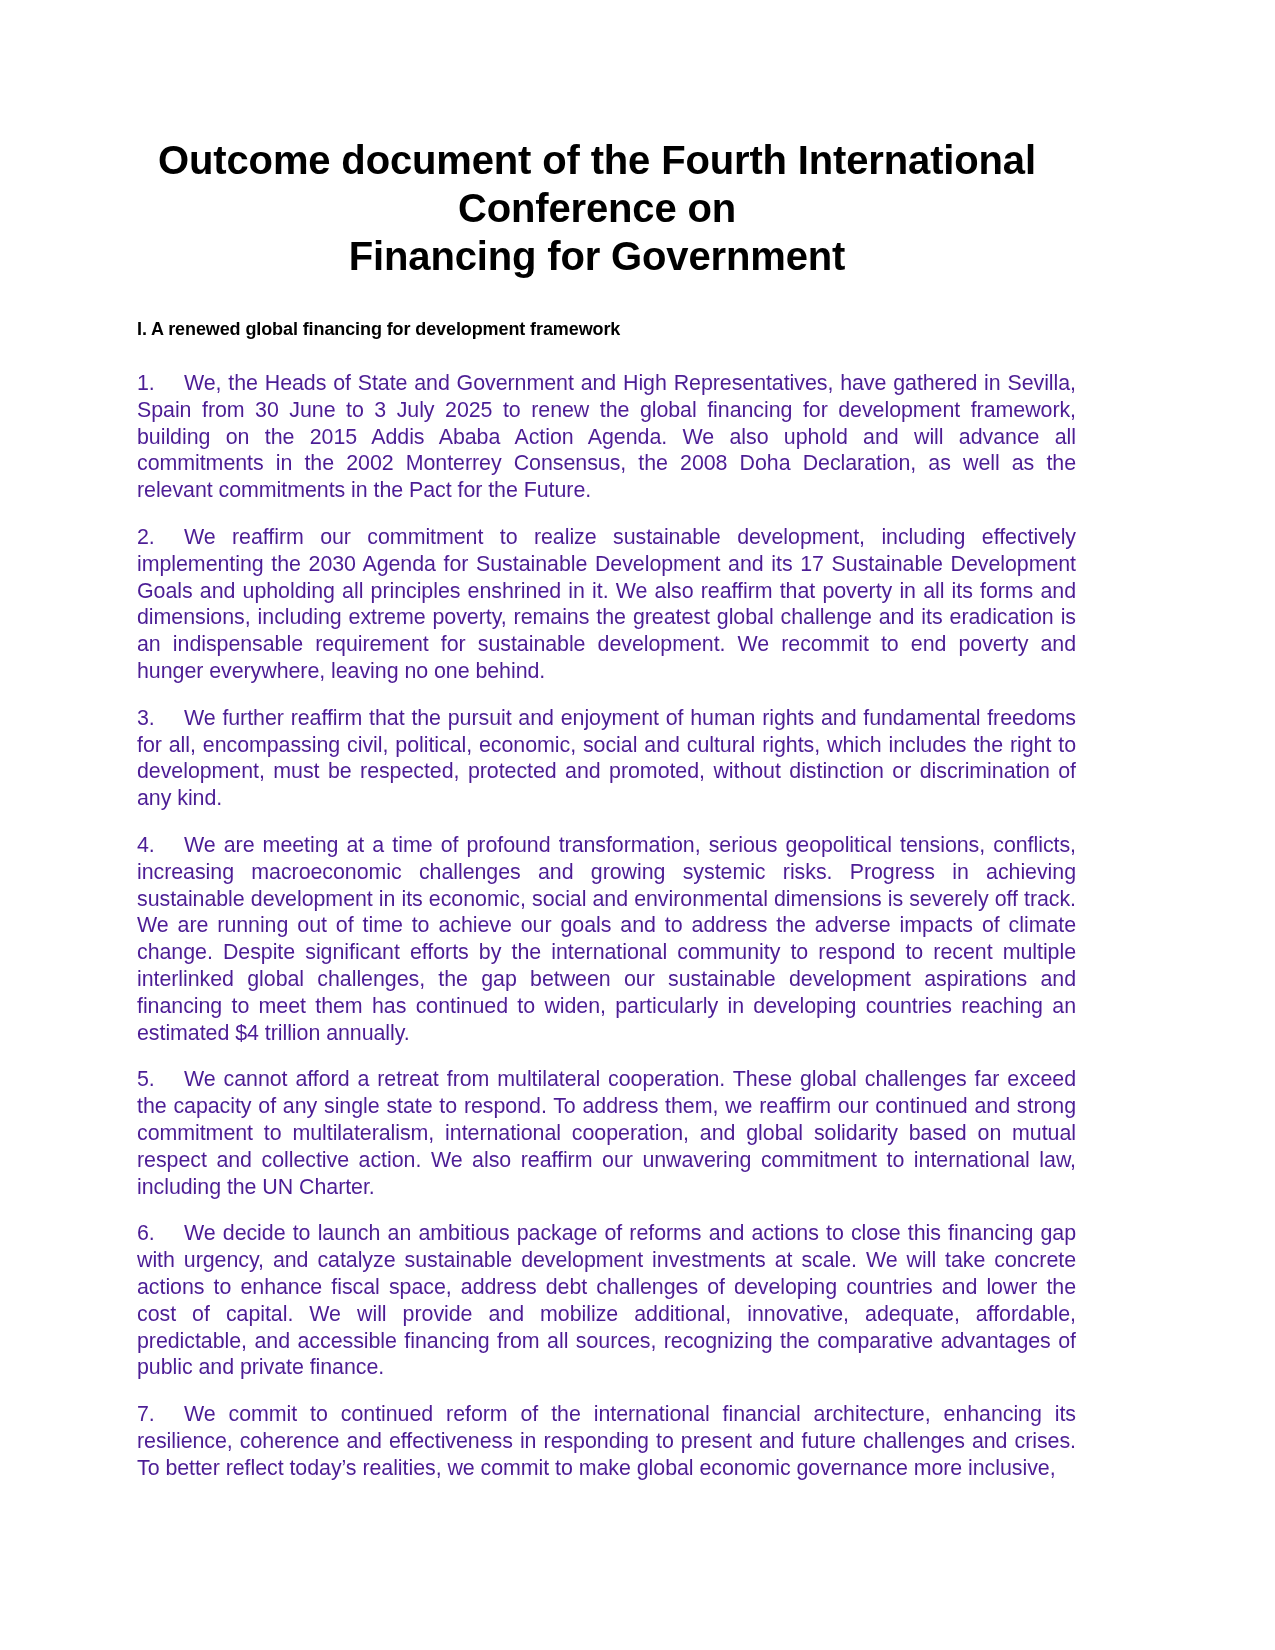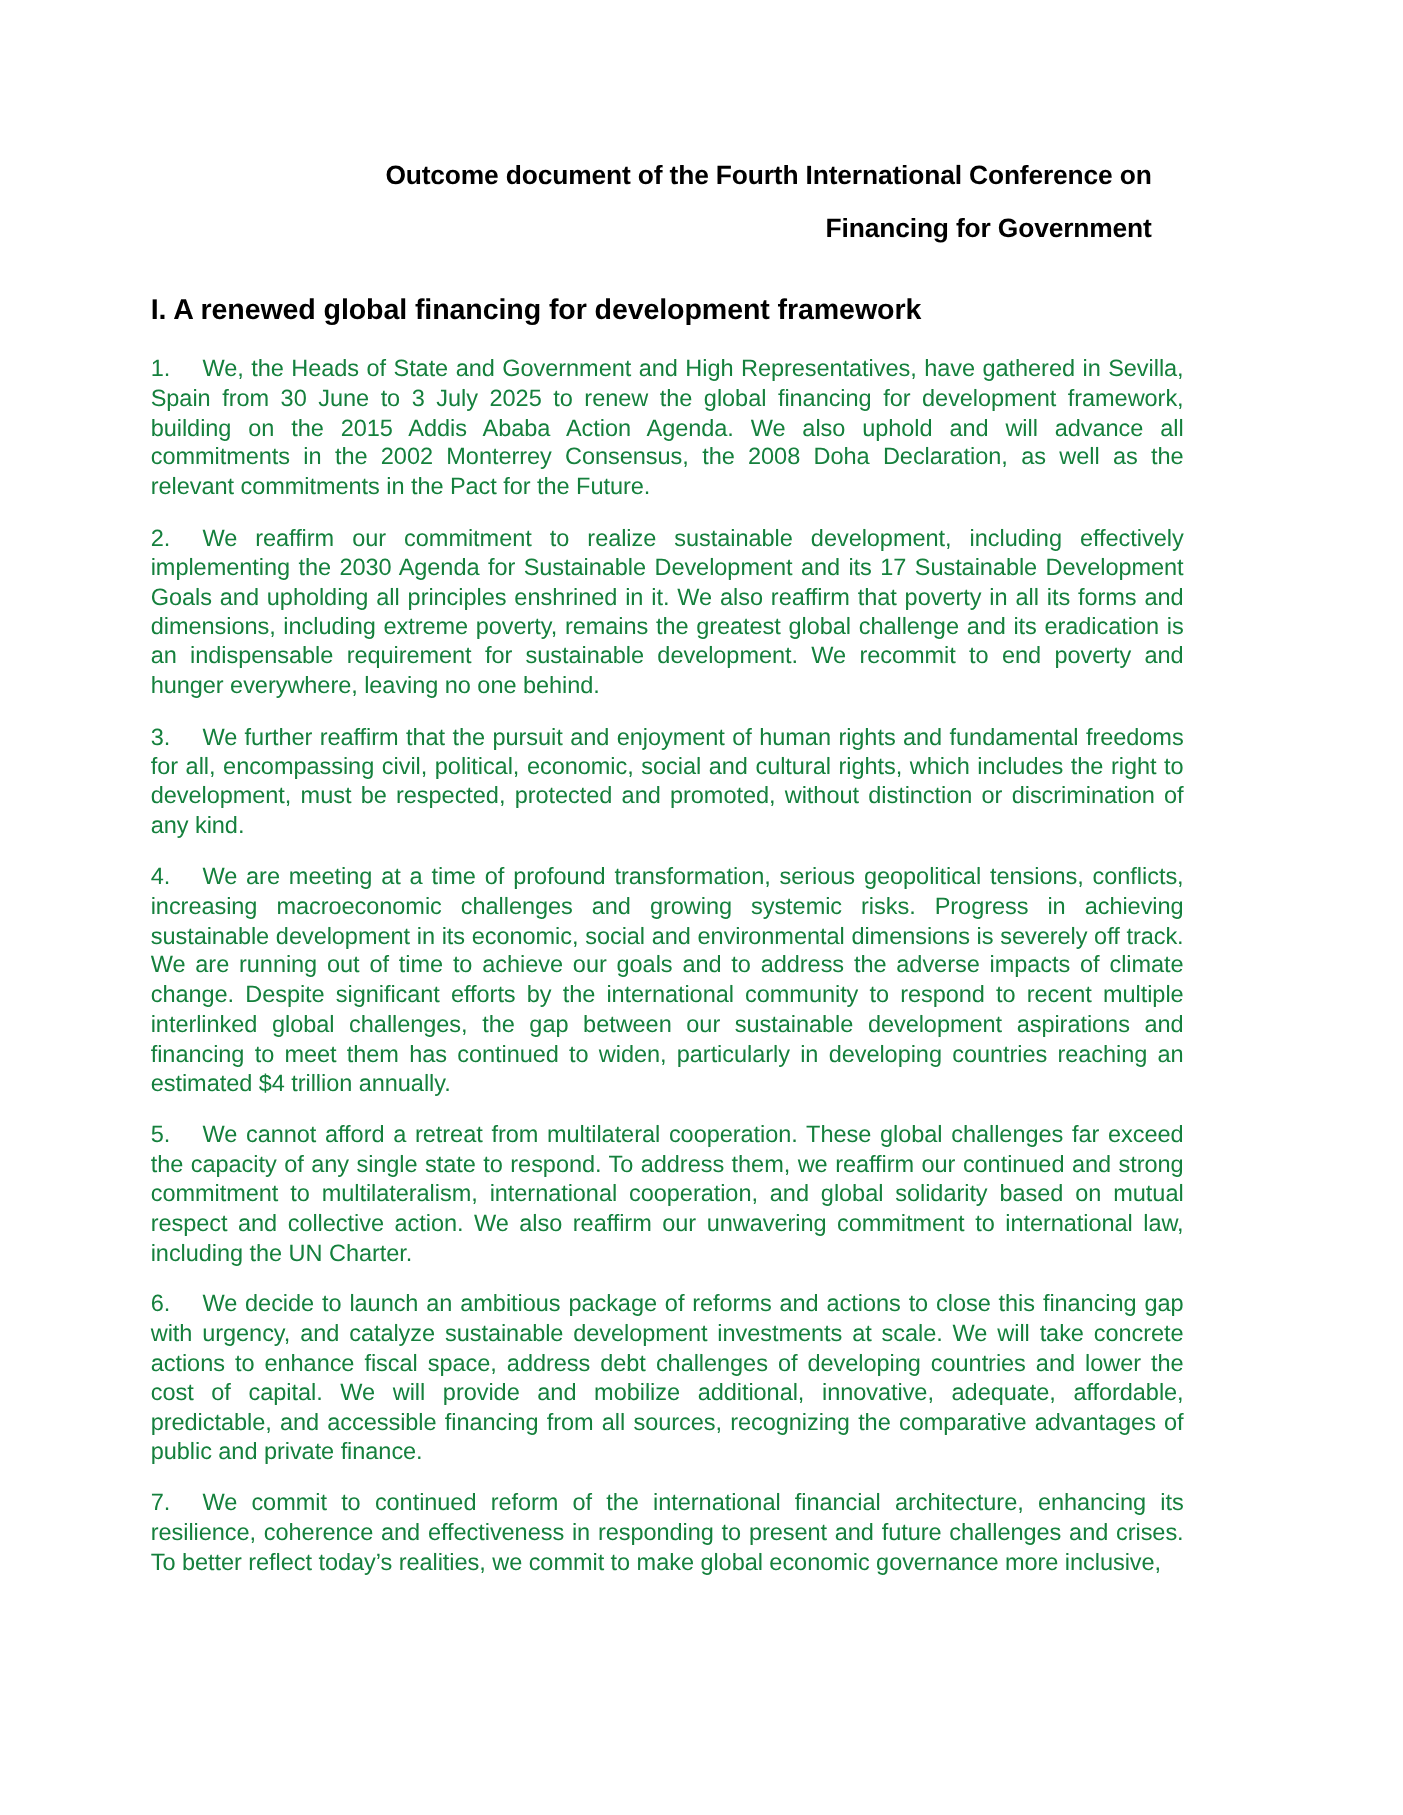--- a/index.html
+++ b/index.html
@@ -20,52 +20,52 @@
   }
   .content {
     position: absolute;
     left: 137px;
     top: 0;
     width: 939px;
   }
   .doc-title {
     font-family: "Liberation Sans Narrow", "Liberation Sans", sans-serif;
     font-weight: bold;
-    font-size: 24px;
+    font-size: 40px;
     line-height: 48px;
-    text-align: right;
+    text-align: center;
     color: #000000;
     margin: 0;
     padding: 0;
     letter-spacing: -0.15px;
     width: 900px;
     margin-left: 10px;
   }
   .title-wrap {
     padding-top: 136px;
   }
   .section-heading {
     font-family: "Liberation Sans Narrow", "Liberation Sans", sans-serif;
     font-weight: bold;
-    font-size: 26px;
+    font-size: 18px;
     line-height: 32px;
     color: #000000;
     margin: 0;
     padding: 0;
     letter-spacing: -0.1px;
   }
   .heading-wrap {
     padding-top: 33px;
     padding-bottom: 0;
   }
   .para {
     font-family: "Liberation Sans Narrow", "Liberation Sans", sans-serif;
     font-size: 21.4px;
     line-height: 26.8px;
-    color: #15803d;
+    color: #4c1d95;
     text-align: justify;
     text-justify: inter-word;
     margin: 0 0 20px 0;
     padding: 0;
     letter-spacing: -0.05px;
     word-spacing: 0px;
     hyphens: none;
   }
   .para:last-child {
     margin-bottom: 0;

